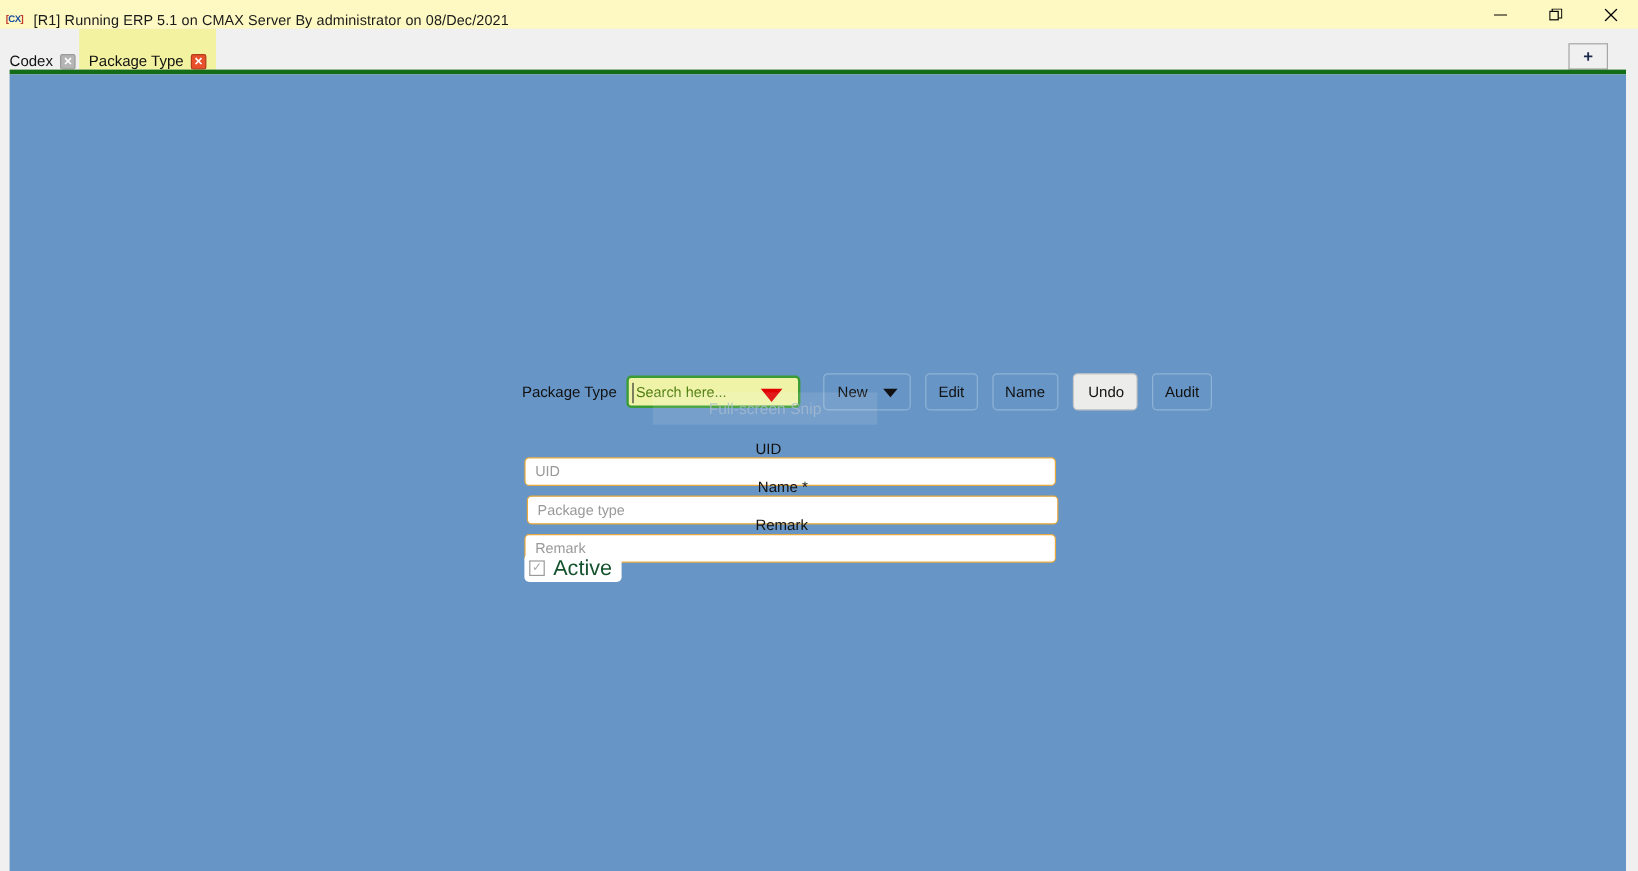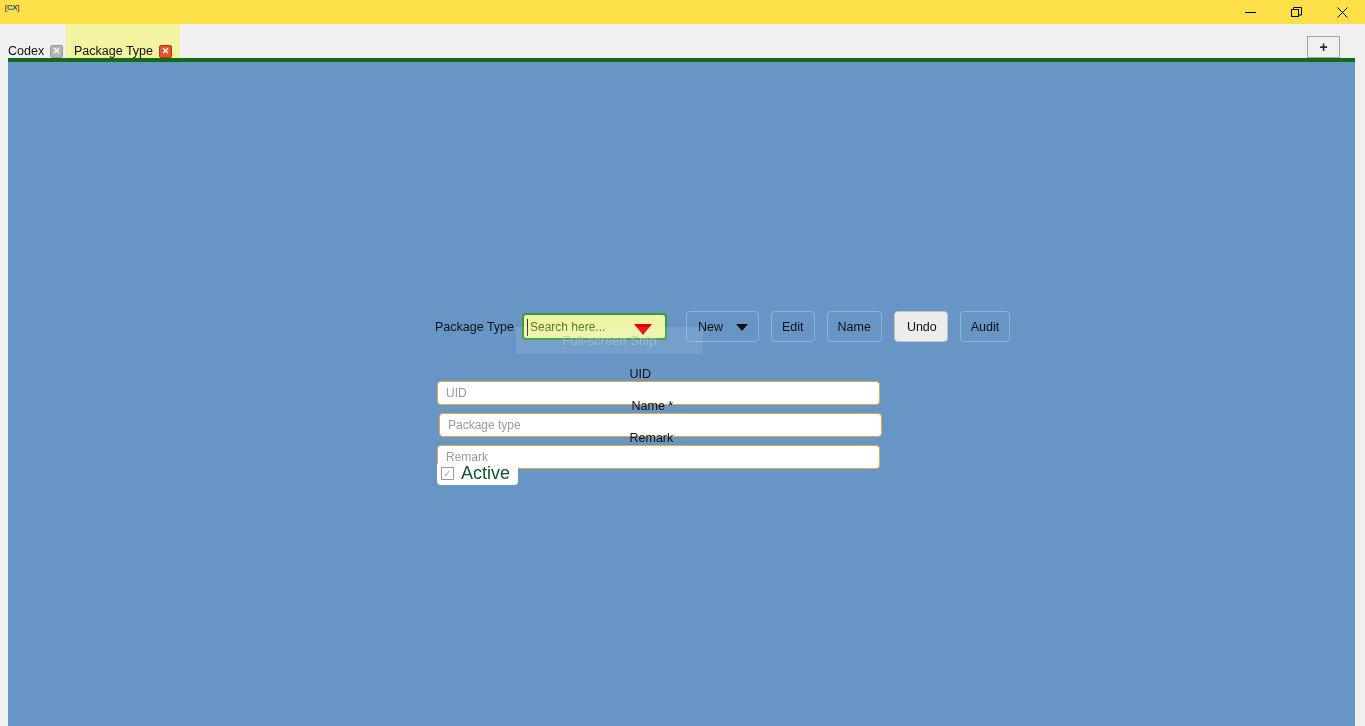--- a/index.html
+++ b/index.html
@@ -15,24 +15,23 @@
     position: relative;
     -webkit-font-smoothing: antialiased;
   }
 
   
   .titlebar {
     position: absolute;
     left: 0; top: 0;
     width: 1365px;
     height: 24px;
-    background: #fde047;
-    display: flex;
-    align-items: flex-start;
-    flex-direction: column;
+    background: #fef9c3;
+    display: flex;
+    align-items: flex-end;
   }
   .app-icon {
     width: 16px;
     height: 16px;
     margin-left: 4px;
     position: relative;
     flex: 0 0 auto;
     font-size: 8px;
     line-height: 16px;
     text-align: center;
@@ -240,21 +239,21 @@
   }
   .btn.hovered {
     background: #ececeb;
     border-color: #c4c4c4;
     padding-left: 12px;
   }
 
   
   .snip-ghost {
     position: absolute;
-    left: 508px;
+    left: 536px;
     top: 265px;
     width: 187px;
     height: 27px;
     background: rgba(255,255,255,0.10);
     color: rgba(170,190,210,0.75);
     font-size: 13px;
     display: flex;
     align-items: center;
     justify-content: center;
     pointer-events: none;
@@ -316,20 +315,21 @@
     color: #14532d;
   }
 </style>
 </head>
 <body>
 
 <div class="titlebar">
   <div class="app-icon">
     <span class="bracket-l">[</span><span>CX</span><span class="bracket-r">]</span>
   </div>
+  <div class="title-text">[R1] Running ERP 5.1 on CMAX Server By administrator on 08/Dec/2021</div>
   <div class="win-controls">
     <div class="win-btn">
       <svg width="11" height="11" viewBox="0 0 11 11">
         <line x1="0" y1="5.5" x2="11" y2="5.5" stroke="currentColor" stroke-width="1"></line>
       </svg>
     </div>
     <div class="win-btn">
       <svg width="11" height="11" viewBox="0 0 11 11">
         <rect x="0.5" y="2.5" width="7" height="7" fill="none" stroke="currentColor" stroke-width="1"></rect>
         <polyline points="2.5,2.5 2.5,0.5 10.5,0.5 10.5,8 8,8" fill="none" stroke="currentColor" stroke-width="1"></polyline>

